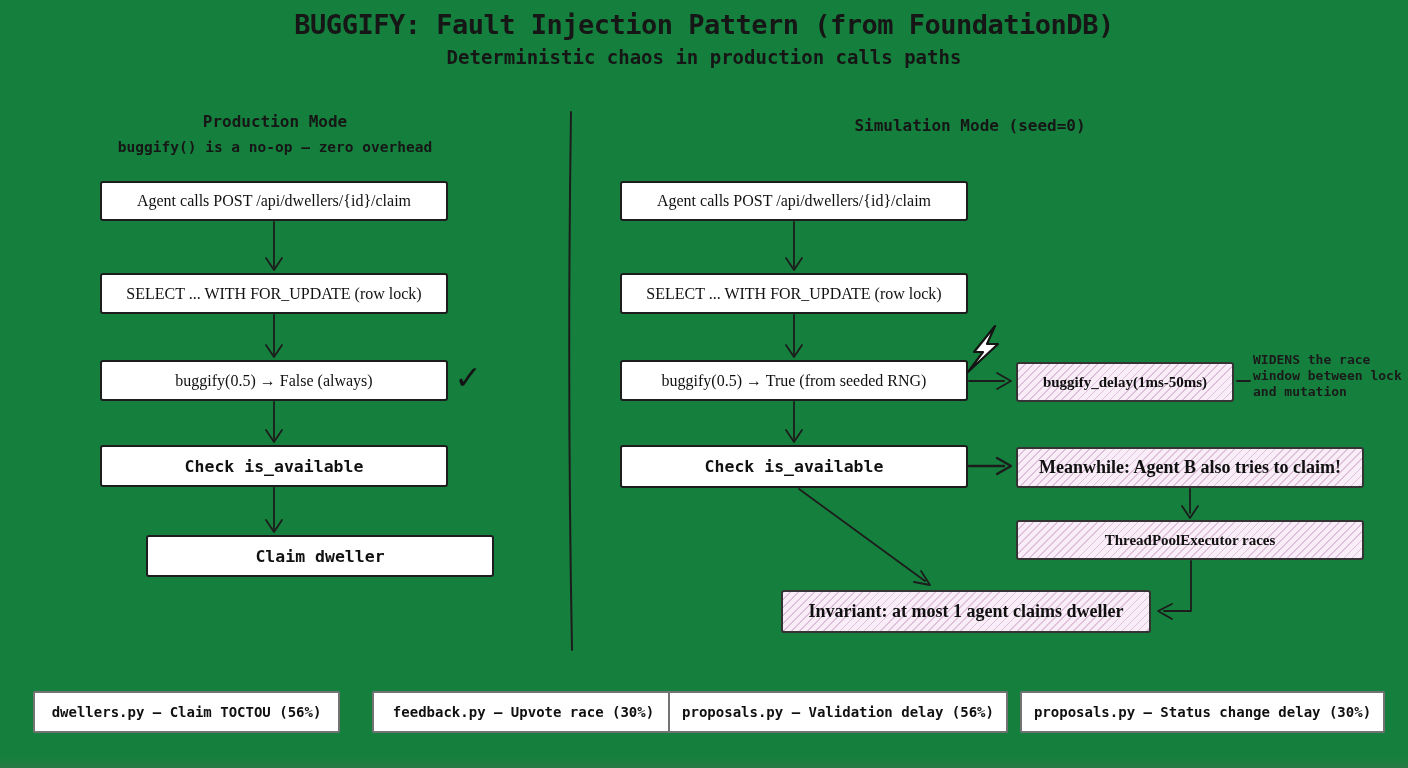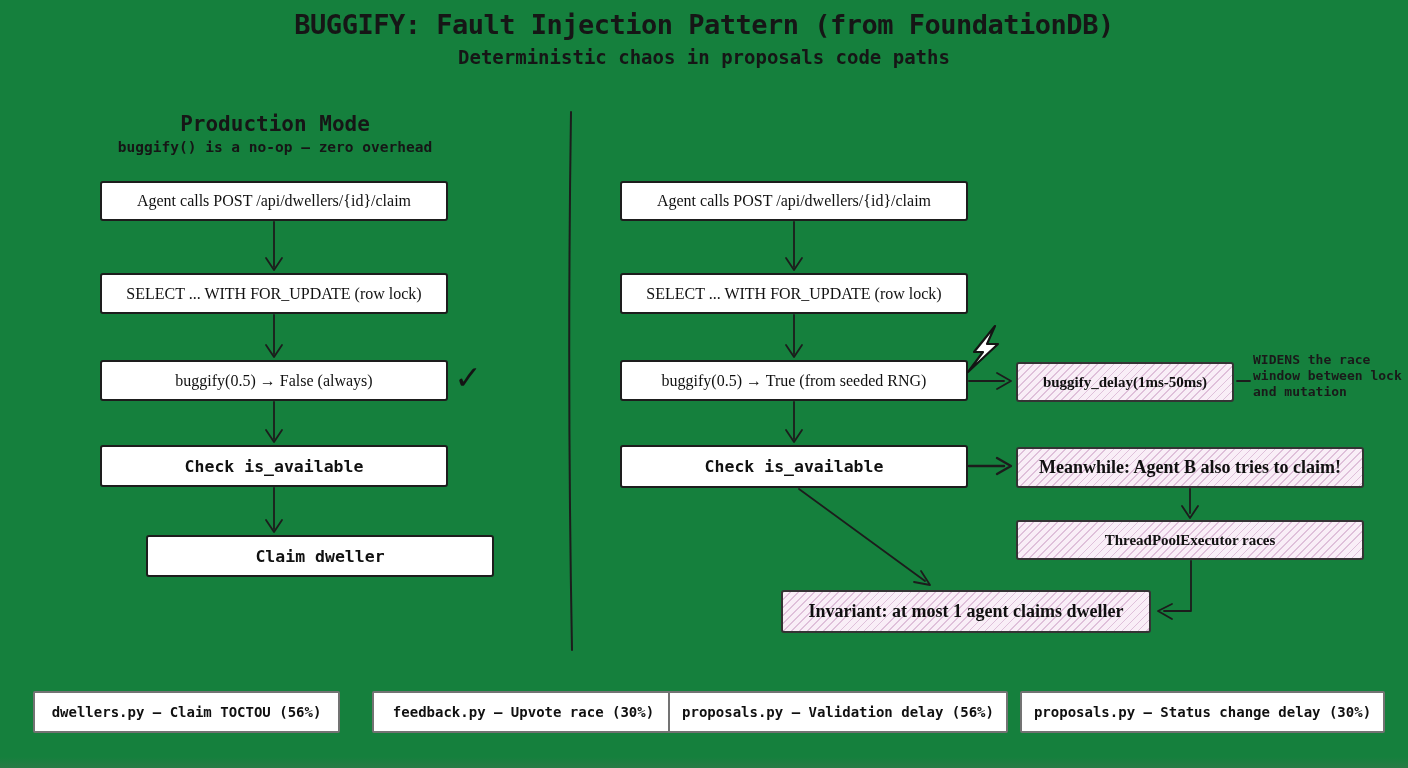--- a/index.html
+++ b/index.html
@@ -9,21 +9,21 @@
     background:#15803d;
   }
   .title {
     position:absolute; left:0; top:9px; width:1408px; text-align:center;
     font-size:27px; font-weight:bold; letter-spacing:-0.5px;
   }
   .subtitle {
     position:absolute; left:0; top:46px; width:1408px; text-align:center;
     font-size:19px; font-weight:bold;
   }
-  .col-heading { position:absolute; text-align:center; font-size:21px; font-weight:bold; }
+  .col-heading { position:absolute; text-align:center; font-size:16px; font-weight:bold; }
   .col-subheading { position:absolute; text-align:center; font-size:14.5px; font-weight:bold; }
   .box {
     position:absolute; box-sizing:border-box; background:#ffffff;
     border:2px solid #1d1d1d; border-radius:3px;
     display:flex; align-items:center; justify-content:center;
     text-align:center; color:#101010;
   }
   .sans-label { font-family:Liberation Serif, serif; font-size:16px; font-weight:400; }
   .mono-label { font-family:"DejaVu Sans Mono", monospace; font-size:16.5px; font-weight:bold; }
   .fault {
@@ -54,33 +54,34 @@
     position:absolute; left:0; right:0; bottom:0; height:11px;
     background:linear-gradient(to bottom, rgba(110,105,100,0), rgba(110,105,100,0.22));
   }
 </style>
 </head>
 <body>
 
 <div class="canvas">
 
   <div class="title">BUGGIFY: Fault Injection Pattern (from FoundationDB)</div>
-  <div class="subtitle">Deterministic chaos in proposals code paths</div>
+  <div class="subtitle">Deterministic chaos in production calls paths</div>
 
   <div class="col-heading" style="left:80px; top:112px; width:390px;">Production Mode</div>
   <div class="col-subheading" style="left:80px; top:139px; width:390px;">buggify() is a no-op — zero overhead</div>
 
   <div class="box sans-label" style="left:100px; top:181px; width:348px; height:40px;">Agent calls POST /api/dwellers/{id}/claim</div>
   <div class="box sans-label" style="left:100px; top:273px; width:348px; height:41px;">SELECT ... WITH FOR_UPDATE (row lock)</div>
   <div class="box sans-label" style="left:100px; top:360px; width:348px; height:41px;">buggify(0.5) → False (always)</div>
   <div class="box mono-label" style="left:100px; top:445px; width:348px; height:42px;">Check is_available</div>
   <div class="box mono-label" style="left:100px; top:535px; width:348px; height:42px;margin-left:46px;">Claim dweller</div>
 
   <div class="check">✓</div>
 
+  <div class="col-heading" style="left:700px; top:116px; width:540px;">Simulation Mode (seed=0)</div>
 
   <div class="box sans-label" style="left:620px; top:181px; width:348px; height:40px;">Agent calls POST /api/dwellers/{id}/claim</div>
   <div class="box sans-label" style="left:620px; top:273px; width:348px; height:41px;">SELECT ... WITH FOR_UPDATE (row lock)</div>
   <div class="box sans-label" style="left:620px; top:360px; width:348px; height:41px;">buggify(0.5) → True (from seeded RNG)</div>
   <div class="box mono-label" style="left:620px; top:445px; width:348px; height:43px;">Check is_available</div>
 
   <div class="box fault fault-15" style="left:1016px; top:362px; width:218px; height:40px;">buggify_delay(1ms-50ms)</div>
 
   <div class="note">
     <div>WIDENS the race</div>

